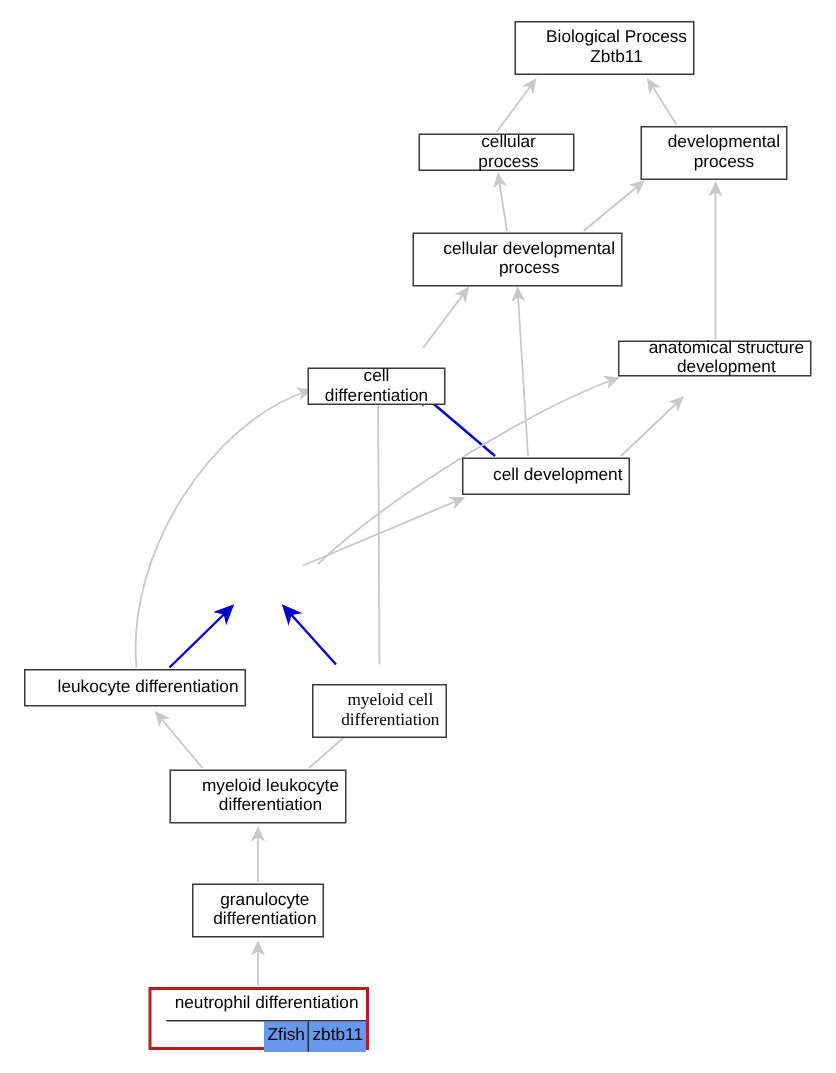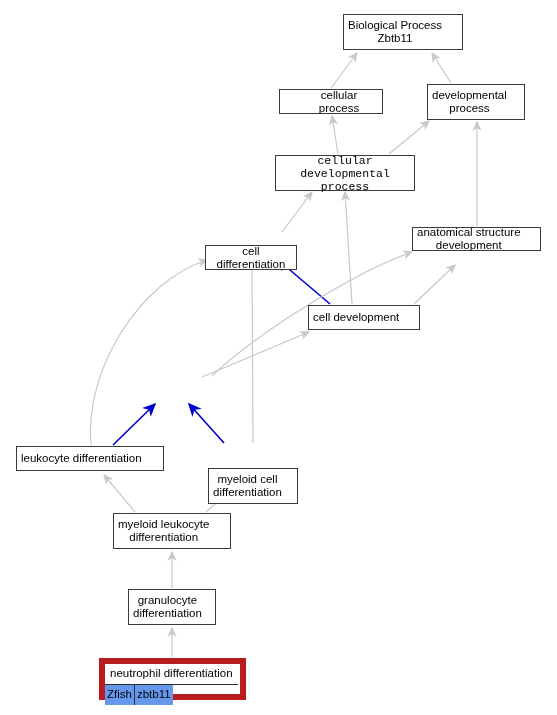--- a/index.html
+++ b/index.html
@@ -24,35 +24,35 @@
     height: 715px;
     pointer-events: none;
   }
   .node {
     position: absolute;
     box-sizing: border-box;
     border: 1px solid #3a3a3a;
     background: #ffffff;
     display: flex;
     flex-direction: column;
-    align-items: flex-start;
+    align-items: flex-end;
     justify-content: center;
     text-align: center;
     color: #000000;
     font-size: 11.5px;
     line-height: 13px;
     z-index: 5;
   }
   .node .label {
     padding: 0 4px;
     white-space: pre-line;
   }
   .node.gene {
     padding: 0;
-    border: 6px solid #b91c1c;
+    border: 2px solid #b91c1c;
     justify-content: flex-start;
   }
   .node.gene .title-row {
     border-bottom: 1px solid #2d2d2d;
     padding: 3px 5px 4px 5px;
     background: #ffffff;
     font-size: 11.5px;
     line-height: 13px;
   }
   .node.gene .gene-row {
@@ -115,21 +115,21 @@
 
   <div class="node" style="left: 279px; top: 89px; width: 104px; height: 25px; padding-left: 16px;">
     <span class="label">cellular process</span>
   </div>
 
   <div class="node" style="left: 427px; top: 84px; width: 98px; height: 36px;">
     <span class="label">developmental
 process</span>
   </div>
 
-  <div class="node" style="left: 275px; top: 155px; width: 140px; height: 36px; font-family: Liberation Mono, monospace;">
+  <div class="node" style="left: 275px; top: 155px; width: 140px; height: 36px;">
     <span class="label">cellular developmental
 process</span>
   </div>
 
   <div class="node" style="left: 412px; top: 227px; width: 129px; height: 24px;">
     <span class="label">anatomical structure
 development</span>
   </div>
 
   <div class="node" style="left: 205px; top: 233px; width: 92px; height: 25px; margin-top: 12px;">
@@ -138,21 +138,21 @@
 
   <div class="node" style="left: 308px; top: 305px; width: 112px; height: 25px;">
     <span class="label">cell development</span>
   </div>
 
 
   <div class="node" style="left: 16px; top: 446px; width: 148px; height: 25px;">
     <span class="label">leukocyte differentiation</span>
   </div>
 
-  <div class="node" style="left: 208px; top: 468px; width: 90px; height: 36px;">
+  <div class="node" style="left: 208px; top: 456px; width: 90px; height: 36px; font-family: Liberation Serif, serif;">
     <span class="label">myeloid cell
 differentiation</span>
   </div>
 
   <div class="node" style="left: 113px; top: 513px; width: 118px; height: 36px;">
     <span class="label">myeloid leukocyte
 differentiation</span>
   </div>
 
   <div class="node" style="left: 128px; top: 589px; width: 88px; height: 36px;">

